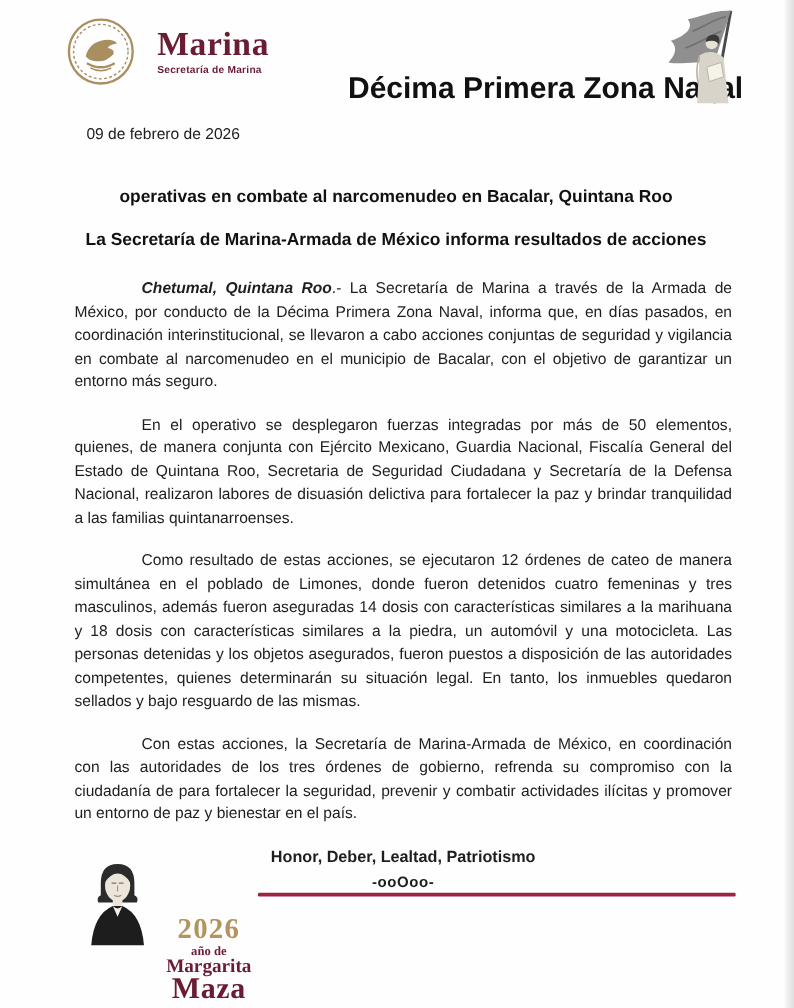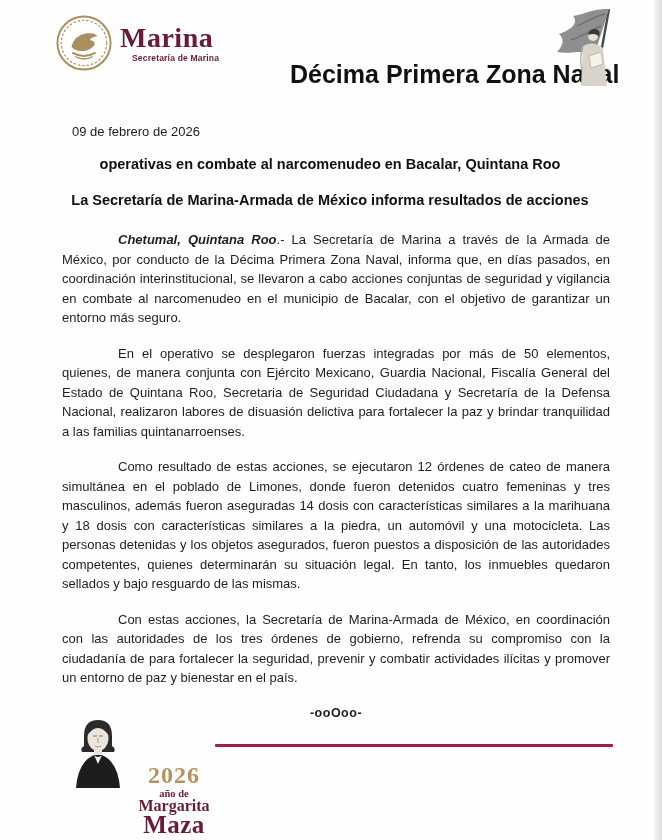--- a/index.html
+++ b/index.html
@@ -4,46 +4,46 @@
 <style>
   * { margin:0; padding:0; box-sizing:border-box; }
   html,body { background:#ffffff; }
   body { width:662px; height:840px; font-family:"Liberation Sans", sans-serif; color:#1c1c1c; }
   .page { position:relative; width:662px; height:840px; background:#fefefe; overflow:hidden; }
 
   .photo-edge { position:absolute; top:0; right:0; width:8px; height:840px;
     background:linear-gradient(to right,#f7f7f7,#dddddd); }
 
   
-  .logo-block { position:absolute; left:55px; top:14px; display:flex; align-items:center; gap:7px; }
+  .logo-block { position:absolute; left:55px; top:14px; display:flex; align-items:center; gap:18px; }
   .wordmark-col { display:flex; flex-direction:column; }
   .wordmark { font-family:"Liberation Serif", serif; font-weight:bold; font-size:28px;
     color:var(--maroon,#691c32); line-height:30px; letter-spacing:0.5px; }
-  .wordmark-sub { font-size:8.5px; font-weight:bold; color:var(--maroon,#691c32); margin-top:0; letter-spacing:0.2px;margin-left:12px; }
+  .wordmark-sub { font-size:8.5px; font-weight:bold; color:var(--maroon,#691c32); margin-top:0; letter-spacing:0.2px; }
   .zone-title { position:absolute; left:290px; top:60px; font-size:25px; font-weight:bold; color:#111; }
   .flag-art { position:absolute; left:549px; top:6px; }
 
   
   .meta-row { position:absolute; left:72px; top:104px; width:504px; display:flex;
     justify-content:space-between; align-items:baseline; font-size:12.5px; color:#1c1c1c; }
   .release-num .num { font-weight:bold; text-decoration:underline; margin-left:4px; }
-  .date { font-size:13px;margin-top:20px; }
+  .date { font-size:13px; }
 
   
   .title-block { position:absolute; left:40px; top:146px; width:580px; text-align:center;
     font-weight:bold; font-size:14.5px; line-height:36px; color:#111; }
 
   
   .body { position:absolute; left:62px; top:230px; width:548px; font-size:13px;
     line-height:19.5px; text-align:justify; color:#1e1e1e; }
   .body p { margin:0 0 16px 0; text-indent:56px; }
   .body .lead { font-weight:bold;font-style:italic; }
   .closing { text-align:center; margin-top:2px; }
   .motto { font-weight:bold; font-size:13.5px; }
-  .endmark { font-weight:bold; font-size:12.5px; margin-top:16px; letter-spacing:0.5px; }
+  .endmark { font-weight:bold; font-size:12.5px; margin-top:3px; letter-spacing:0.5px; }
 
   
   .portrait { position:absolute; left:66px; top:716px; }
   .maza-caption { position:absolute; left:128px; top:718px; width:92px; text-align:center;
     font-family:"Liberation Serif", serif; font-weight:bold; color:var(--maroon,#691c32); }
   .maza-year { font-size:24px; line-height:26px; color:var(--gold,#b3945e); letter-spacing:1px;margin-top:44px; }
   .maza-l1 { font-size:10.5px; line-height:11px; }
   .maza-l2 { font-size:16px; line-height:14px; }
   .maza-l3 { font-size:25px; line-height:24px; letter-spacing:0.5px; }
   .footer-rule { position:absolute; left:215px; top:744px; width:398px; height:3px;
@@ -91,20 +91,21 @@
     <div>operativas en combate al narcomenudeo en Bacalar, Quintana Roo</div>
     <div>La Secretaría de Marina-Armada de México informa resultados de acciones</div>
   </div>
 
   <div class="body">
     <p><strong class="lead">Chetumal, Quintana Roo</strong><span>.- La Secretaría de Marina a través de la Armada de México, por conducto de la Décima Primera Zona Naval, informa que, en días pasados, en coordinación interinstitucional, se llevaron a cabo acciones conjuntas de seguridad y vigilancia en combate al narcomenudeo en el municipio de Bacalar, con el objetivo de garantizar un entorno más seguro.</span></p>
     <p>En el operativo se desplegaron fuerzas integradas por más de 50 elementos, quienes, de manera conjunta con Ejército Mexicano, Guardia Nacional, Fiscalía General del Estado de Quintana Roo, Secretaria de Seguridad Ciudadana y Secretaría de la Defensa Nacional, realizaron labores de disuasión delictiva para fortalecer la paz y brindar tranquilidad a las familias quintanarroenses.</p>
     <p>Como resultado de estas acciones, se ejecutaron 12 órdenes de cateo de manera simultánea en el poblado de Limones, donde fueron detenidos cuatro femeninas y tres masculinos, además fueron aseguradas 14 dosis con características similares a la marihuana y 18 dosis con características similares a la piedra, un automóvil y una motocicleta. Las personas detenidas y los objetos asegurados, fueron puestos a disposición de las autoridades competentes, quienes determinarán su situación legal. En tanto, los inmuebles quedaron sellados y bajo resguardo de las mismas.</p>
     <p>Con estas acciones, la Secretaría de Marina-Armada de México, en coordinación con las autoridades de los tres órdenes de gobierno, refrenda su compromiso con la ciudadanía de para fortalecer la seguridad, prevenir y combatir actividades ilícitas y promover un entorno de paz y bienestar en el país.</p>
     <div class="closing">
+      <div class="motto">Honor, Deber, Lealtad, Patriotismo</div>
       <div class="endmark">-ooOoo-</div>
     </div>
   </div>
 
   <svg class="portrait" width="64" height="72" viewBox="0 0 64 72">
     <path d="M18,20 Q18,4 32,4 Q46,4 46,20 L46,30 Q50,32 48,36 L16,36 Q14,32 18,30 Z" fill="#2b2b2b"></path>
     <ellipse cx="32" cy="22" rx="10.5" ry="13" fill="#ece6da"></ellipse>
     <path d="M32,8 Q22,9 21,20 Q26,12 32,12 Q38,12 43,20 Q42,9 32,8 Z" fill="#2b2b2b"></path>
     <path d="M27,20 h4 M33,20 h4" stroke="#7d746a" stroke-width="1"></path>
     <path d="M32,22 l0,5 M29,30 q3,2 6,0" stroke="#9a9084" stroke-width="0.9" fill="none"></path>

